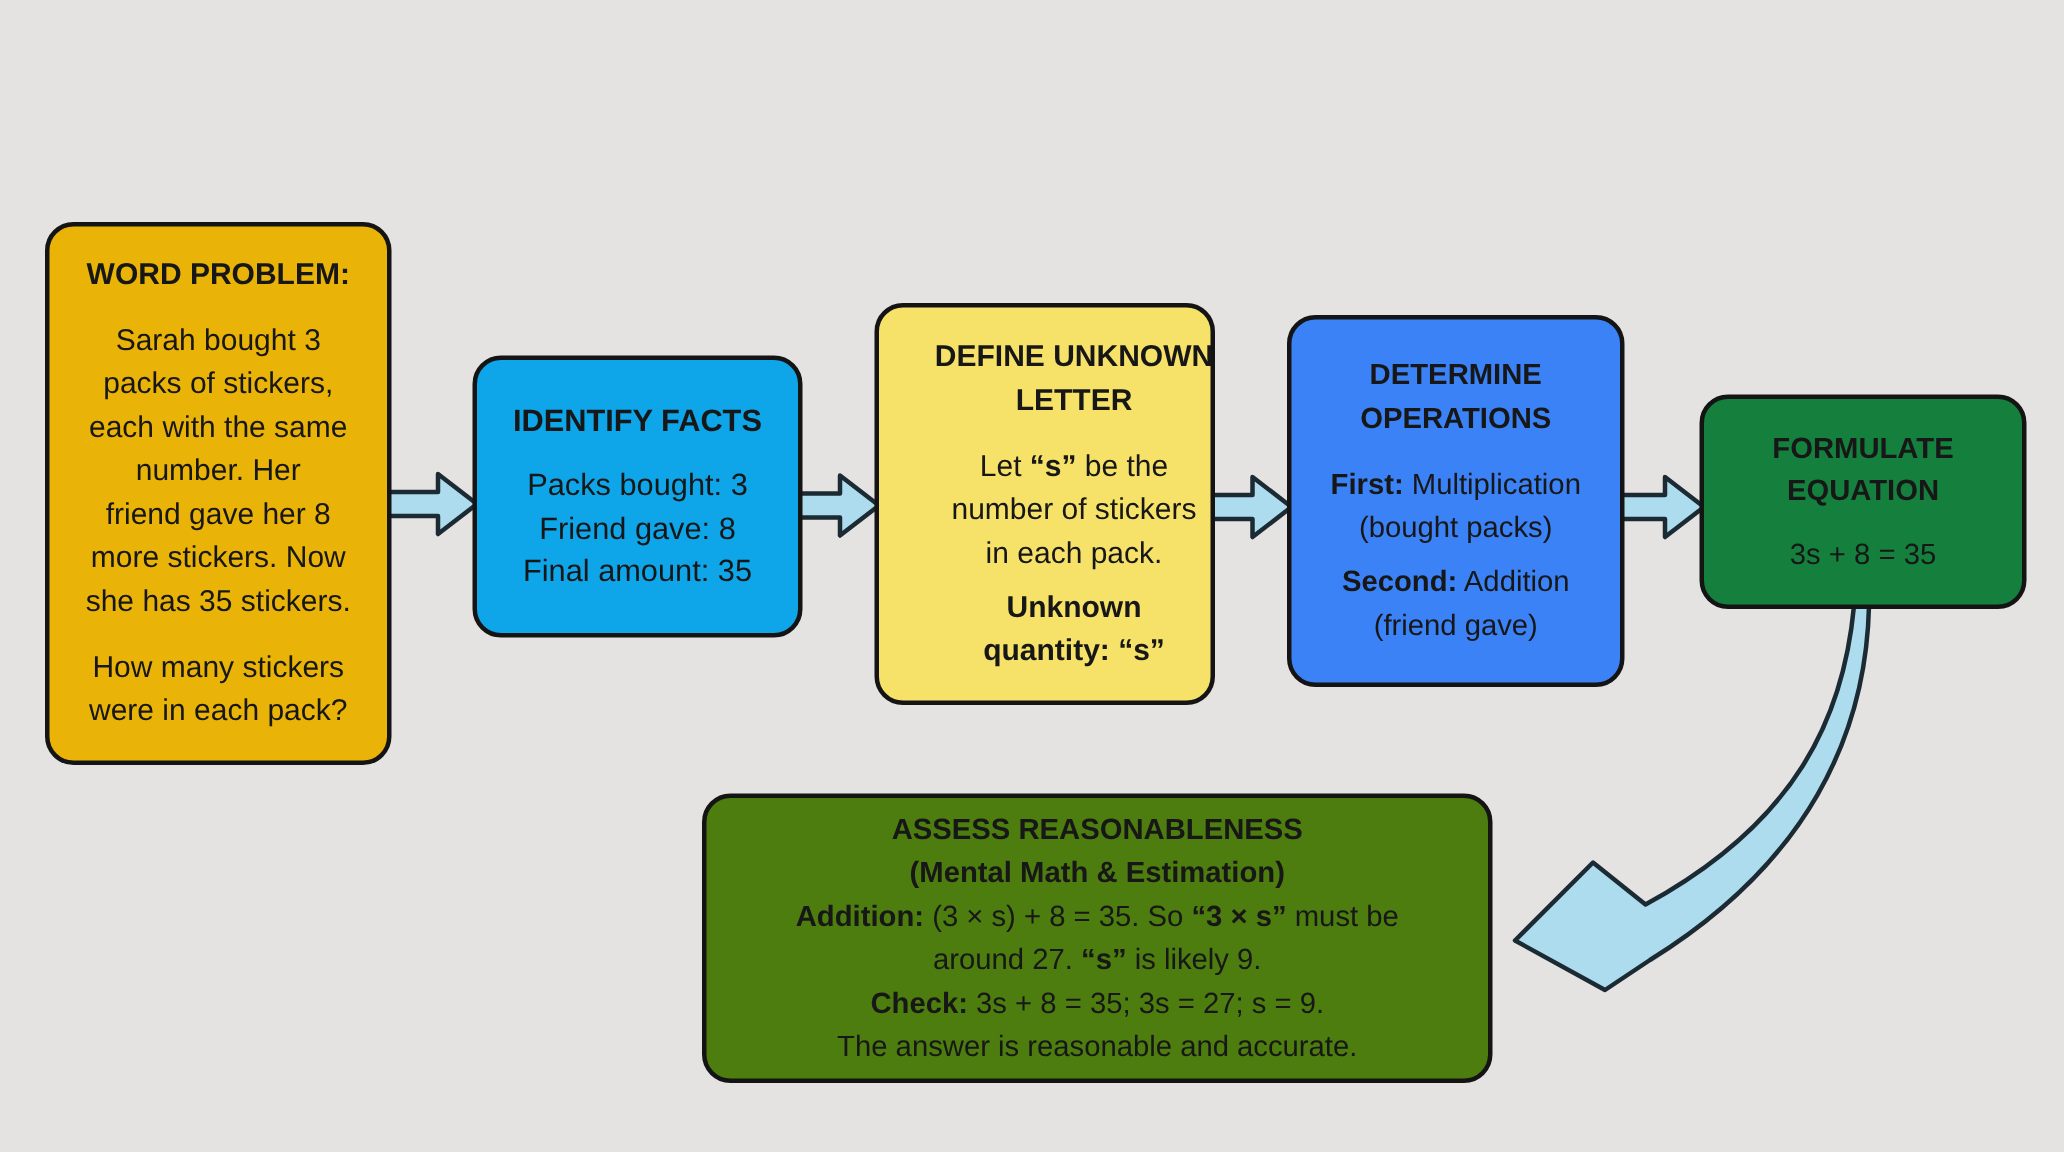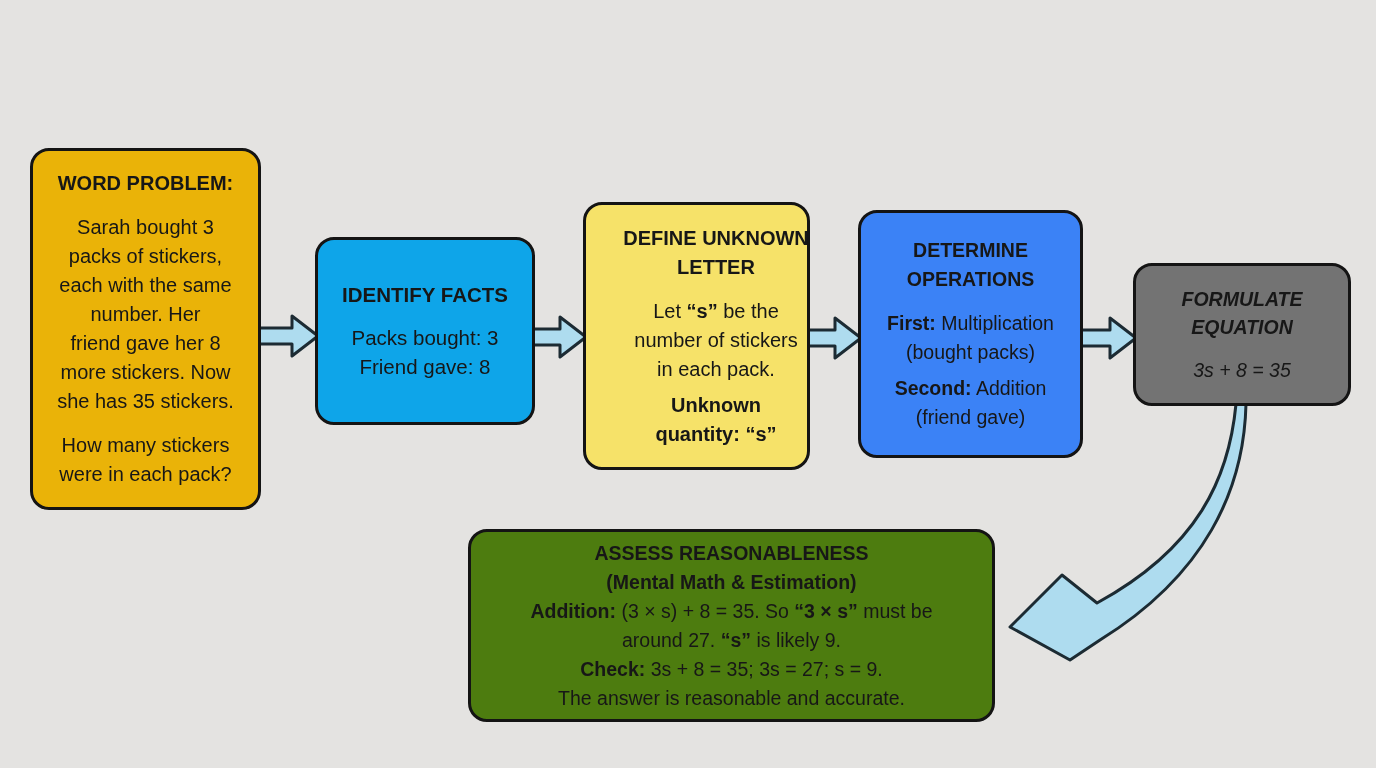--- a/index.html
+++ b/index.html
@@ -58,20 +58,21 @@
     <div class="line body"><span>more stickers. Now</span></div>
     <div class="line body"><span>she has 35 stickers.</span></div>
     <div class="line body gap"><span>How many stickers</span></div>
     <div class="line body"><span>were in each pack?</span></div>
   </div>
 
 <div class="box" id="box-identify-facts" style="background: #0ea5e9;">
     <div class="line title"><span class="b">IDENTIFY FACTS</span></div>
     <div class="line body gap"><span>Packs bought: 3</span></div>
     <div class="line body"><span>Friend gave: 8</span></div>
+    <div class="line body"><span>Final amount: 35</span></div>
   </div>
 
 <div class="box" id="box-define-unknown" style="background: rgb(246, 226, 105);">
     <div class="line title"><span class="b">DEFINE UNKNOWN</span></div>
     <div class="line title"><span class="b">LETTER</span></div>
     <div class="line body gap"><span>Let </span><span class="b">“s”</span><span> be the</span></div>
     <div class="line body"><span>number of stickers</span></div>
     <div class="line body"><span>in each pack.</span></div>
     <div class="line body gap-sm"><span class="b">Unknown</span></div>
     <div class="line body"><span class="b">quantity: “s”</span></div>
@@ -79,21 +80,21 @@
 
 <div class="box" id="box-determine-operations" style="background: #3b82f6;">
     <div class="line title"><span class="b">DETERMINE</span></div>
     <div class="line title"><span class="b">OPERATIONS</span></div>
     <div class="line body gap"><span class="b">First:</span><span> Multiplication</span></div>
     <div class="line body"><span>(bought packs)</span></div>
     <div class="line body gap-sm"><span class="b">Second:</span><span> Addition</span></div>
     <div class="line body"><span>(friend gave)</span></div>
   </div>
 
-<div class="box" id="box-formulate-equation" style="background: #737373; font-style: italic;">
+<div class="box" id="box-formulate-equation" style="background: #15803d;">
     <div class="line title"><span class="b">FORMULATE</span></div>
     <div class="line title"><span class="b">EQUATION</span></div>
     <div class="line body gap"><span>3s + 8 = 35</span></div>
   </div>
 
 <div class="box" id="box-assess" style="background: #4d7c0f;">
     <div class="line title"><span class="b">ASSESS REASONABLENESS</span></div>
     <div class="line title"><span class="b">(Mental Math &amp; Estimation)</span></div>
     <div class="line body"><span class="b">Addition:</span><span> (3 × s) + 8 = 35. So </span><span class="b">“3 × s”</span><span> must be</span></div>
     <div class="line body"><span>around 27. </span><span class="b">“s”</span><span> is likely 9.</span></div>

